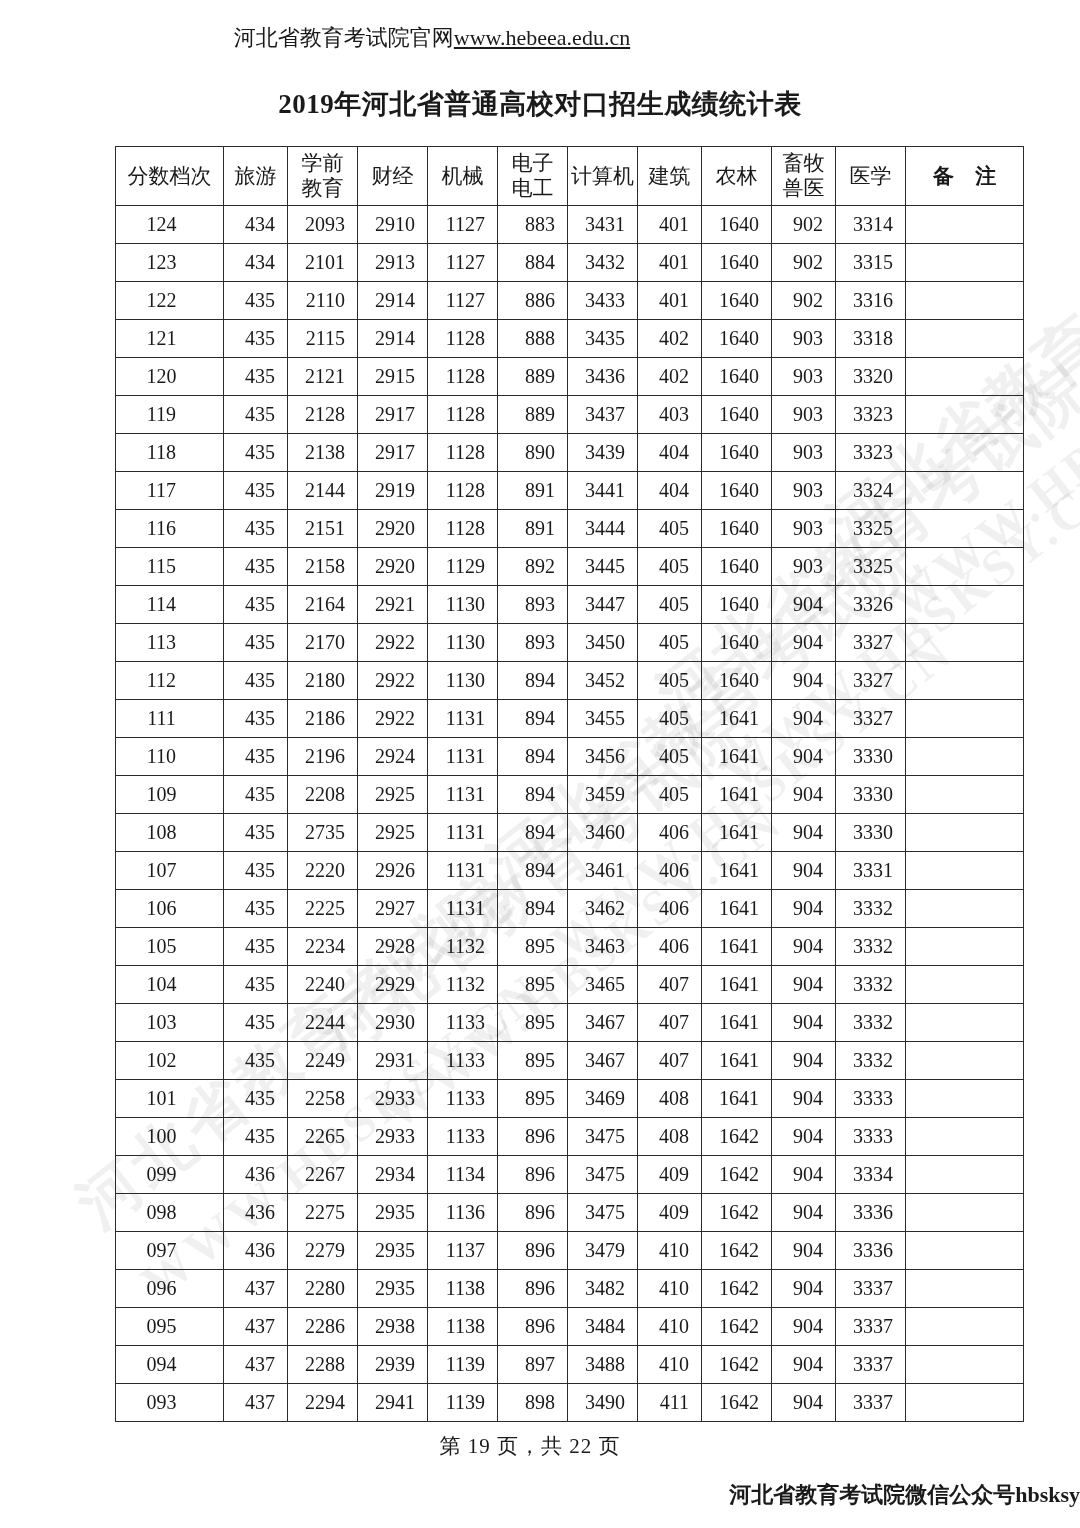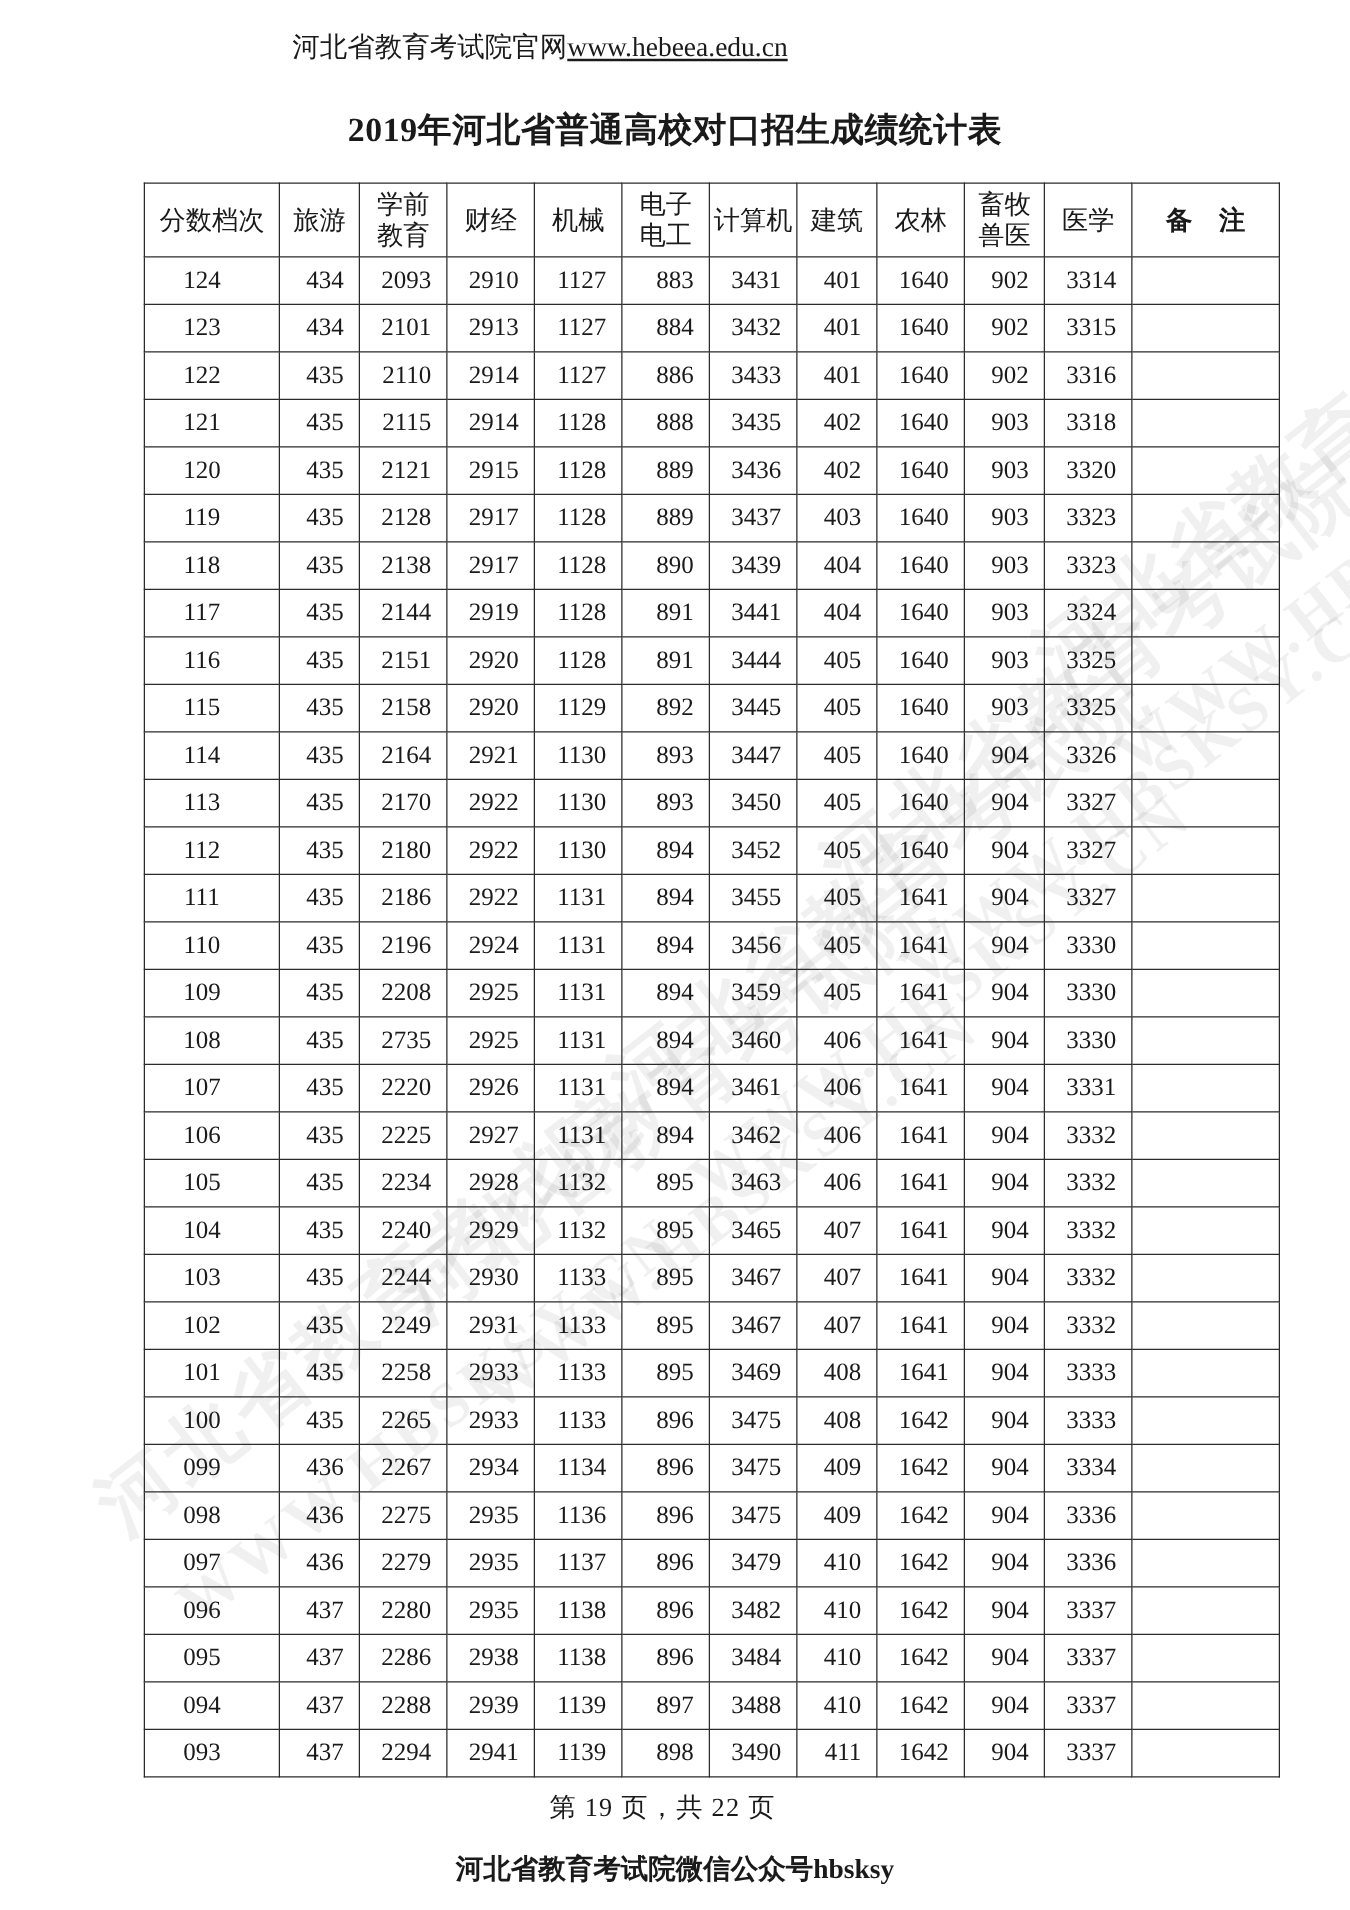--- a/index.html
+++ b/index.html
@@ -132,21 +132,21 @@
     text-align: center;
     font-size: 21px;
     letter-spacing: 1px;
     z-index: 10;
   }
   #wechat-footer {
     position: absolute;
     top: 1480px;
     left: 0;
     width: 1080px;
-    text-align: center;
+    text-align: right;
     font-size: 22px;
     font-weight: 700;
     z-index: 10;
   }
 </style>
 </head>
 <body>
 
 <div id="watermark-layer">
   <div class="wm wm-cn" style="left:60px;  top:1180px; transform:rotate(-38deg);">河北省教育考试院</div>

